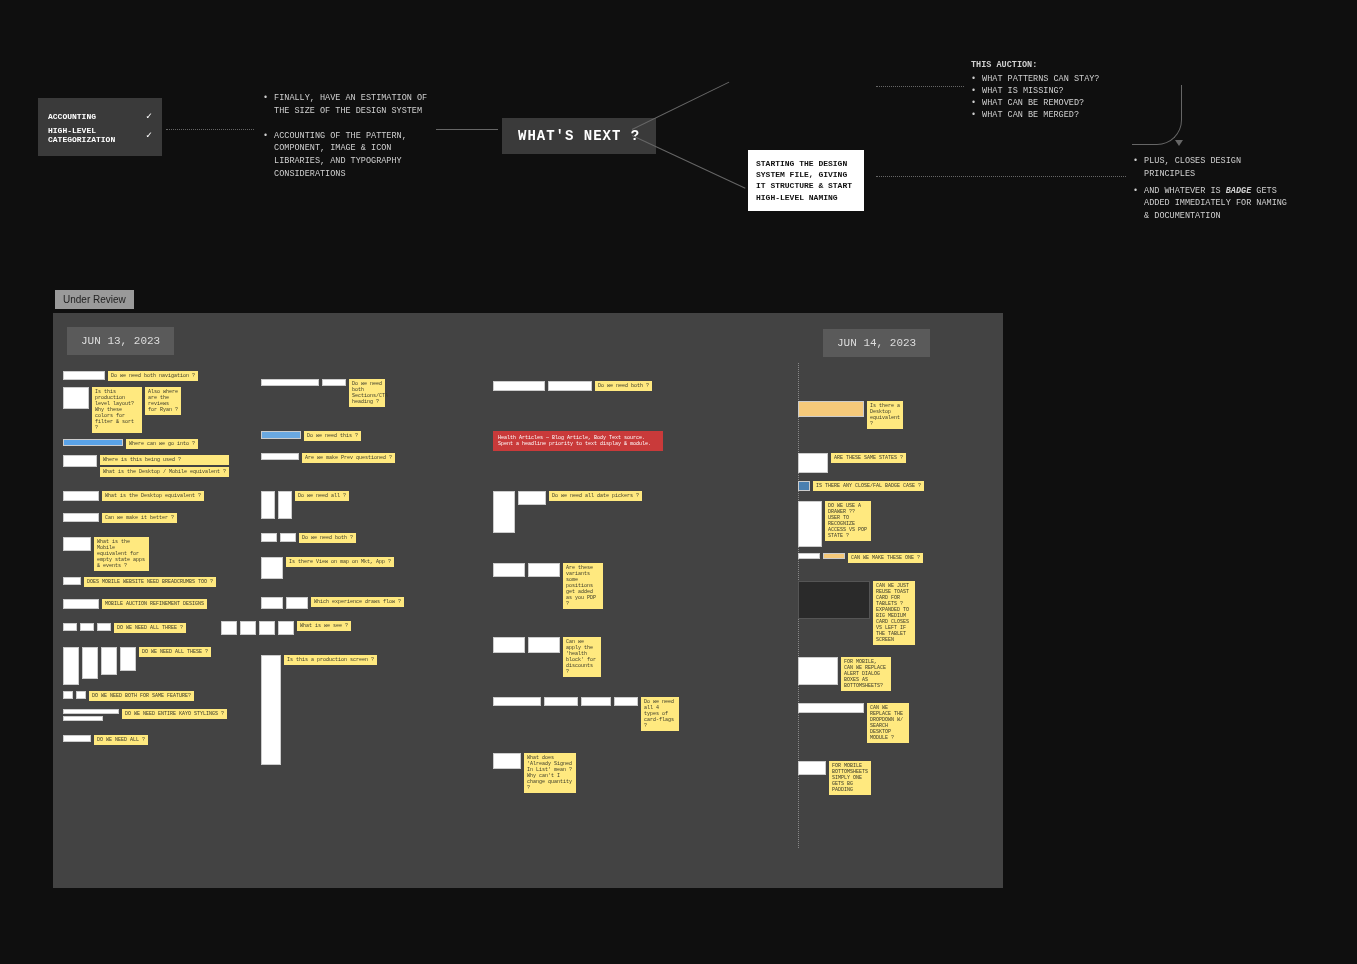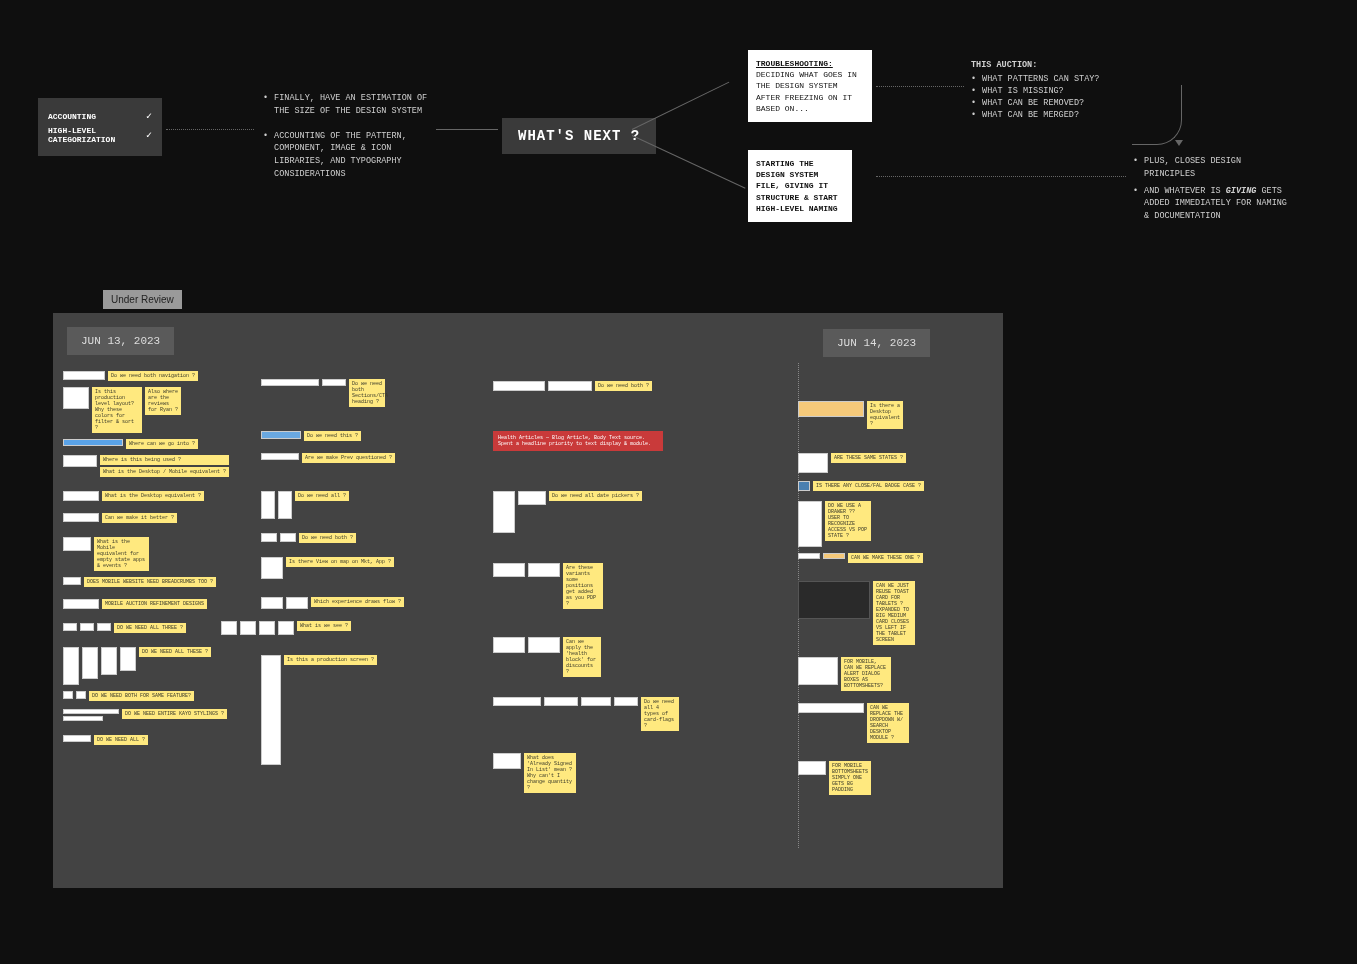--- a/index.html
+++ b/index.html
@@ -34,41 +34,41 @@
   font-size: 14px; font-weight: bold; letter-spacing: 1px;
 }
 
 .box-trouble {
   position: absolute; top: 0px; left: 710px; width: 124px;
   background: #fff; color: #111; padding: 8px; font-size: 8px; line-height: 1.4;
 }
 .box-trouble .title { font-weight: bold; text-decoration: underline; }
 
 .box-start {
-  position: absolute; top: 100px; left: 710px; width: 104px;
+  position: absolute; top: 100px; left: 710px; width: 116px;
   background: #fff; color: #111; padding: 8px; font-size: 8px; font-weight: bold; line-height: 1.4;
 }
 
 .criteria { position: absolute; top: 10px; left: 933px; width: 170px; font-size: 8.5px; color: #d0d0d0; }
 .criteria-title { font-weight: bold; margin-bottom: 4px; }
 .criteria .bullet { display: flex; margin: 2px 0; }
 
 .bullets-2 { position: absolute; top: 105px; left: 1095px; width: 160px; font-size: 8.5px; color: #d0d0d0; line-height: 1.5; }
 .bullets-2 .bullet { display: flex; margin-bottom: 4px; }
 .frozen { font-style: italic; font-weight: bold; }
 
 
 .conn { position: absolute; border-top: 1px dotted #666; }
 .line-solid { position: absolute; border-top: 1px solid #666; }
 .line-diag { position: absolute; background: #666; height: 1px; transform-origin: left center; }
 .arrow-curve { position: absolute; width: 50px; height: 60px; border: 1px solid #666; border-left: none; border-top: none; border-radius: 0 0 25px 0; }
 .arrow-head { position: absolute; width: 0; height: 0; border-left: 4px solid transparent; border-right: 4px solid transparent; border-top: 6px solid #666; }
 
 
-.review-banner { position: absolute; top: 290px; left: 55px; display: flex; align-items: center; gap: 6px; margin-left: 48px; }
+.review-banner { position: absolute; top: 290px; left: 55px; display: flex; align-items: center; gap: 6px; }
 .review-badge { background: #9a9a9a; color: #222; font-size: 10px; padding: 4px 8px; font-family: Arial, sans-serif; }
 .review-text { font-size: 11px; color: #d0d0d0; letter-spacing: 0.5px; }
 
 
 .board {
   position: absolute; top: 313px; left: 53px; width: 950px; height: 575px;
   background: #434343; padding: 14px;
 }
 .date-tag { display: inline-block; background: #5a5a5a; padding: 8px 14px; font-size: 11px; color: #ddd; }
 .date-tag-2 { position: absolute; top: 16px; left: 770px; }
@@ -112,24 +112,20 @@
       </div>
   </div>
 
   <div class="line-solid" style="top:79px; left:398px; width:62px;"></div>
 
   <div class="whatsnext">WHAT'S NEXT ?</div>
 
   <div class="line-diag" style="top:79px; left:594px; width:108px; transform:rotate(-26deg);"></div>
   <div class="line-diag" style="top:85px; left:594px; width:125px; transform:rotate(25deg);"></div>
 
-  <div class="box-trouble">
-    <span class="title">TROUBLESHOOTING:</span>
-    <span>DECIDING WHAT GOES IN THE DESIGN SYSTEM AFTER FREEZING ON IT BASED ON...</span>
-  </div>
 
   <div class="box-start">STARTING THE DESIGN SYSTEM FILE, GIVING IT STRUCTURE &amp; START HIGH-LEVEL NAMING</div>
 
   <div class="conn" style="top:36px; left:838px; width:88px;"></div>
 
   <div class="criteria">
     <div class="criteria-title">THIS AUCTION:</div>
     <div class="bullet">
         <span class="dot">•</span>
         <span>WHAT PATTERNS CAN STAY?</span>
@@ -153,21 +149,21 @@
 
   <div class="conn" style="top:126px; left:838px; width:250px;"></div>
 
   <div class="bullets-2">
     <div class="bullet">
         <span class="dot">•</span>
         <span>PLUS, CLOSES DESIGN PRINCIPLES</span>
       </div>
     <div class="bullet">
         <span class="dot">•</span>
-        <span><span>AND WHATEVER IS </span><span class="frozen">GIVING</span><span> GETS ADDED IMMEDIATELY FOR NAMING &amp; DOCUMENTATION</span></span>
+        <span><span>AND WHATEVER IS </span><span class="frozen">BADGE</span><span> GETS ADDED IMMEDIATELY FOR NAMING &amp; DOCUMENTATION</span></span>
       </div>
   </div>
 </div>
 
 <div class="review-banner">
   <span class="review-badge">Under Review</span>
 </div>
 
 <div class="board">
 

